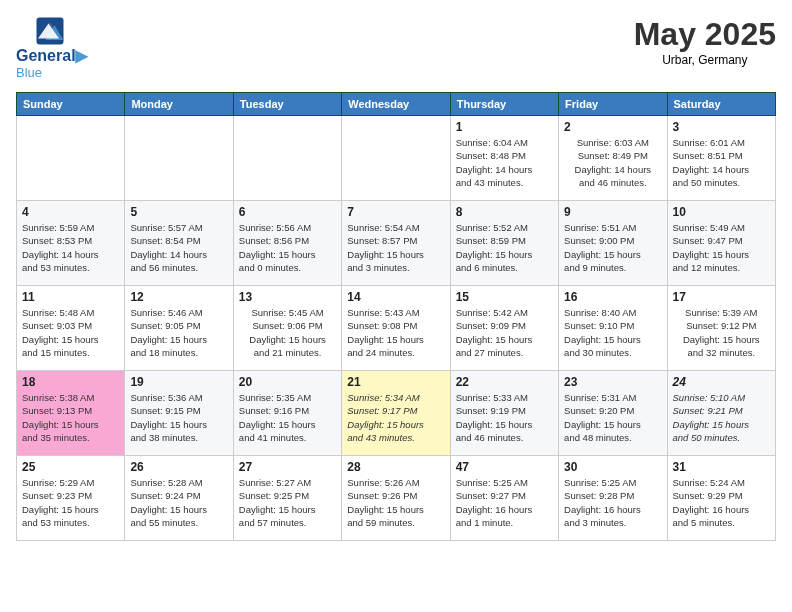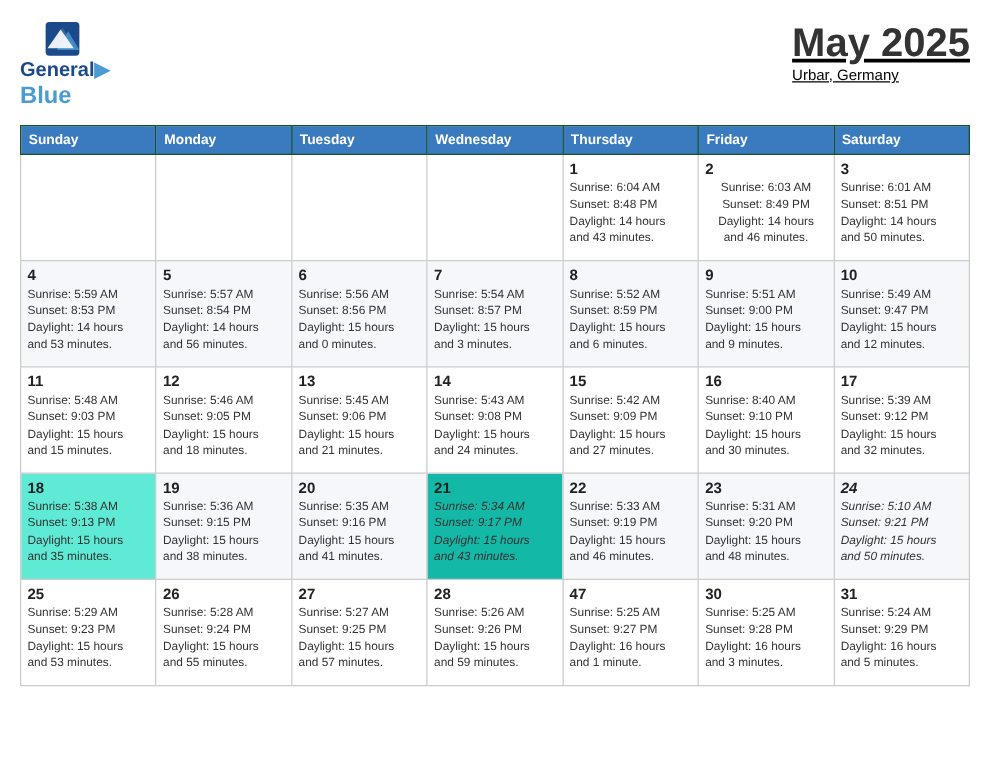--- a/index.html
+++ b/index.html
@@ -20,22 +20,21 @@
       display: flex;
       align-items: center;
       flex-direction: column;
     }
     .logo-icon {
       width: 30px;
       height: 30px;
       margin-right: 4px;
     }
     .title-block {
-      text-align: left;
-      text-decoration: underline;
+      text-align: center;
     }
     .month-title {
       font-size: 32px;
       font-weight: bold;
       color: #333;
     }
     .location {
       font-size: 12px;
       color: #000000;
     }
@@ -88,21 +87,21 @@
 <div class="header">
   <div class="logo">
     <svg class="logo-icon" viewBox="0 0 40 40">
       <rect x="2" y="2" width="36" height="36" rx="4" fill="#1a4a8a"></rect>
       <polygon points="8,28 20,8 32,28" fill="#fff" opacity="0.15"></polygon>
       <polygon points="14,32 26,12 38,32" fill="#4a9ad4" opacity="0.8"></polygon>
       <polygon points="4,30 18,10 32,30" fill="#fff" opacity="0.9"></polygon>
     </svg>
     <div>
       <div style="font-size:16px;font-weight:bold;color:#1a4a8a;">General<span style="color:#4a9ad4;">▶</span></div>
-      <div style="font-size:19px;font-weight:bold;color:#4a9ad4;">Blue</div>
+      <div style="font-size:13px;font-weight:normal;color:#4a9ad4;">Blue</div>
     </div>
   </div>
   <div class="title-block">
     <div class="month-title">May 2025</div>
     <div class="location">Urbar, Germany</div>
   </div>
 </div>
 
 <table class="calendar">
   <thead>
@@ -205,21 +204,21 @@
         </td>
         <td>
           <span class="day-number">12</span>
           <div class="day-info" style="white-space: pre-line;">Sunrise: 5:46 AM
 Sunset: 9:05 PM
 Daylight: 15 hours
 and 18 minutes.</div>
         </td>
         <td>
           <span class="day-number">13</span>
-          <div class="day-info" style="white-space: pre-line;">Sunrise: 5:45 AM
+          <div class="day-info" style="white-space: pre-line; text-align: center;">Sunrise: 5:45 AM
 Sunset: 9:06 PM
 Daylight: 15 hours
 and 21 minutes.</div>
         </td>
         <td>
           <span class="day-number">14</span>
           <div class="day-info" style="white-space: pre-line;">Sunrise: 5:43 AM
 Sunset: 9:08 PM
 Daylight: 15 hours
 and 24 minutes.</div>
@@ -233,49 +232,49 @@
         </td>
         <td>
           <span class="day-number">16</span>
           <div class="day-info" style="white-space: pre-line;">Sunrise: 8:40 AM
 Sunset: 9:10 PM
 Daylight: 15 hours
 and 30 minutes.</div>
         </td>
         <td>
           <span class="day-number">17</span>
-          <div class="day-info" style="white-space: pre-line;">Sunrise: 5:39 AM
+          <div class="day-info" style="white-space: pre-line; text-align: center;">Sunrise: 5:39 AM
 Sunset: 9:12 PM
 Daylight: 15 hours
 and 32 minutes.</div>
         </td>
       </tr>
       <tr class="week-row" style="background: rgb(245, 247, 250);">
-        <td style="background: #5eead4;">
+        <td style="background: #f9a8d4;">
           <span class="day-number">18</span>
           <div class="day-info" style="white-space: pre-line;">Sunrise: 5:38 AM
 Sunset: 9:13 PM
 Daylight: 15 hours
 and 35 minutes.</div>
         </td>
         <td style="background: rgb(245, 247, 250);">
           <span class="day-number">19</span>
           <div class="day-info" style="white-space: pre-line;">Sunrise: 5:36 AM
 Sunset: 9:15 PM
 Daylight: 15 hours
 and 38 minutes.</div>
         </td>
         <td style="background: rgb(245, 247, 250);">
           <span class="day-number">20</span>
           <div class="day-info" style="white-space: pre-line;">Sunrise: 5:35 AM
 Sunset: 9:16 PM
 Daylight: 15 hours
 and 41 minutes.</div>
         </td>
-        <td style="background: #14b8a6;">
+        <td style="background: #fef9c3;">
           <span class="day-number">21</span>
           <div class="day-info" style="white-space: pre-line; font-style: italic;">Sunrise: 5:34 AM
 Sunset: 9:17 PM
 Daylight: 15 hours
 and 43 minutes.</div>
         </td>
         <td style="background: rgb(245, 247, 250);">
           <span class="day-number">22</span>
           <div class="day-info" style="white-space: pre-line;">Sunrise: 5:33 AM
 Sunset: 9:19 PM

